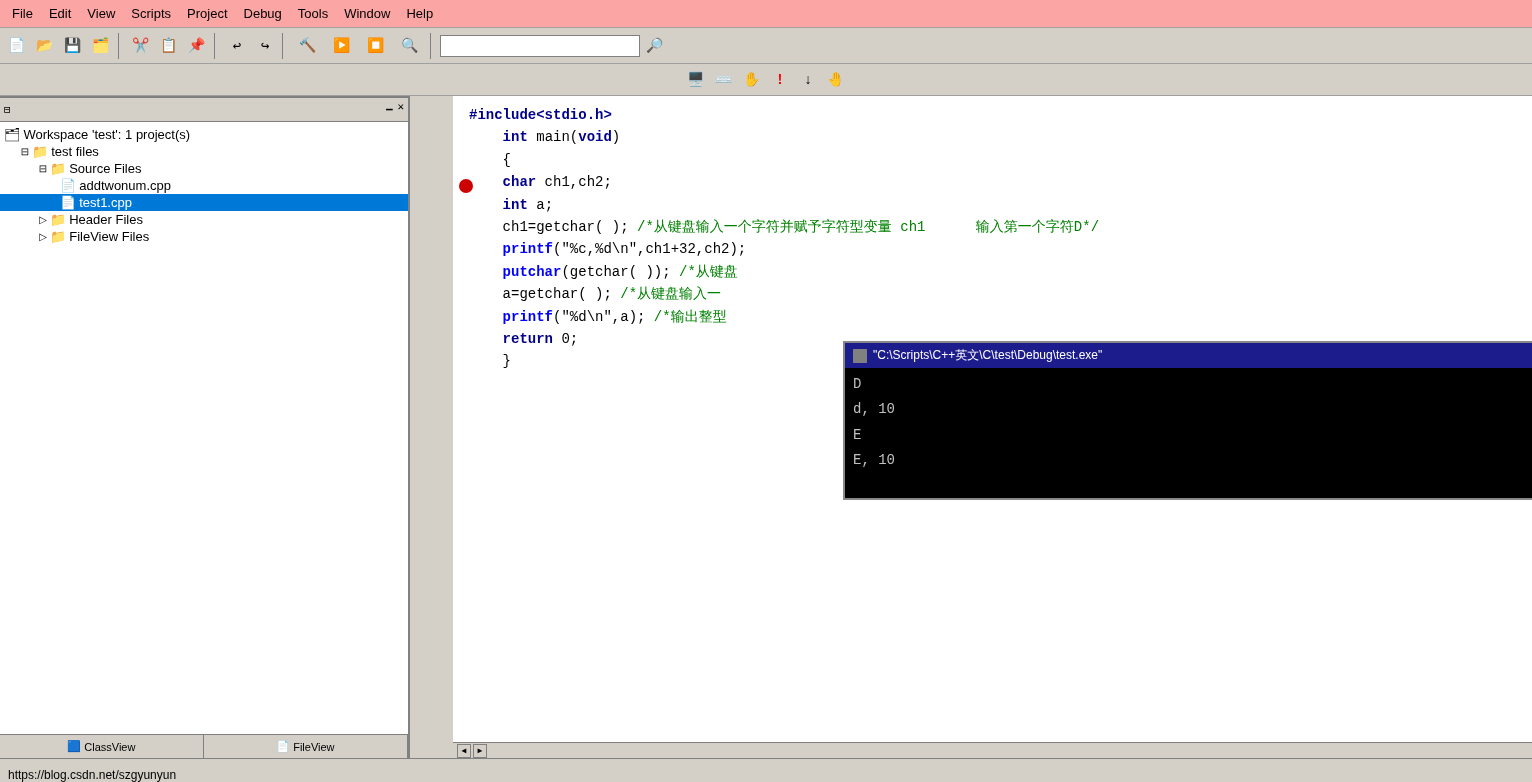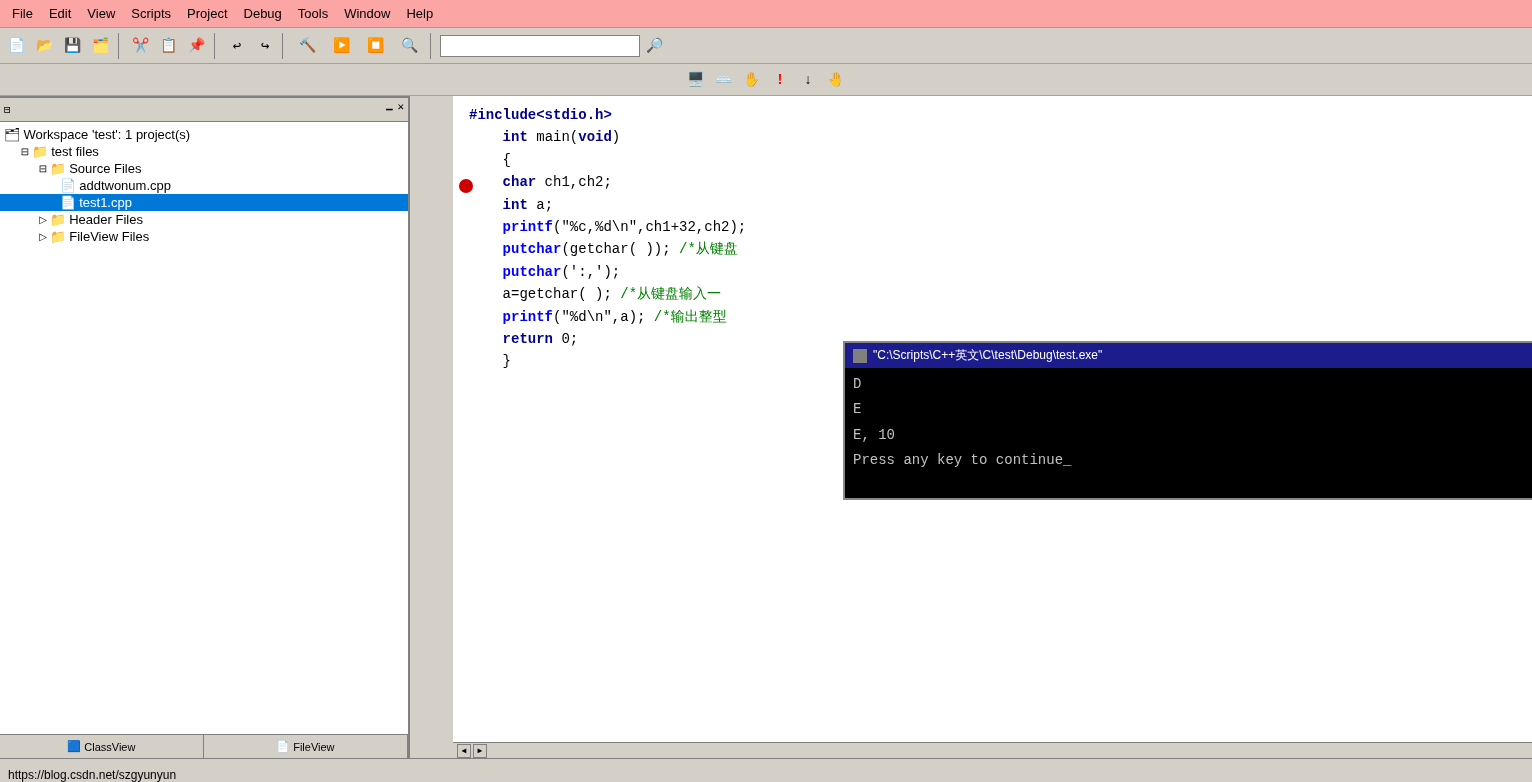--- a/index.html
+++ b/index.html
@@ -322,43 +322,43 @@
   <div style="flex:1; display:flex; flex-direction:column; position:relative;padding-left:43px;">
     <div class="code-area">
 
       <div style="position:absolute; left:6px; top: calc(8px + 3*1.6em + 8px); width:14px; height:14px; background:#cc0000; border-radius:50%; z-index:5;"></div>
 
       <span class="code-line"><span class="kw">#include</span><span style="color:#00008B; font-weight:bold">&lt;stdio.h&gt;</span></span>
       <span class="code-line">    <span class="kw">int</span> <span style="color:black">main(</span><span class="kw">void</span><span style="color:black">)</span></span>
       <span class="code-line">    <span style="color:black">{</span></span>
       <span class="code-line">    <span class="kw">char</span> ch1,ch2;</span>
       <span class="code-line">    <span class="kw">int</span> a;</span>
+      <span class="code-line">    ch1=getchar( ); <span class="comment">/*从键盘输入一个字符并赋予字符型变量 ch1      输入第一个字符D*/</span></span>
       <span class="code-line"></span>
       <span class="code-line"></span>
       <span class="code-line">    <span class="kw2">printf</span>("%c,%d\n",ch1+32,ch2);</span>
       <span class="code-line">    <span class="kw2">putchar</span>(getchar( )); <span class="comment">/*从键盘</span></span>
       <span class="code-line"></span>
-      <span class="code-line">    <span class="kw2">putchar</span>(':,');</span>
       <span class="code-line">    a=getchar( ); <span class="comment">/*从键盘输入一</span></span>
       <span class="code-line"></span>
       <span class="code-line">    <span class="kw2">printf</span>("%d\n",a); <span class="comment">/*输出整型</span></span>
       <span class="code-line"></span>
       <span class="code-line">    <span class="kw">return</span> 0;</span>
       <span class="code-line">    }</span>
 
       <div class="console-overlay">
         <div class="console-title">
           <span class="console-title-icon"></span>
           <span>"C:\Scripts\C++英文\C\test\Debug\test.exe"</span>
         </div>
         <div class="console-body">
           <div>D</div>
+          <div>d, 10</div>
           <div>E</div>
           <div>E, 10</div>
-          <div>Press any key to continue_</div>
         </div>
       </div>
 
     </div>
 
     <div class="code-scrollbar">
       <div class="scroll-arrows">
         <div class="scroll-arrow">◀</div>
         <div class="scroll-arrow">▶</div>
       </div>

